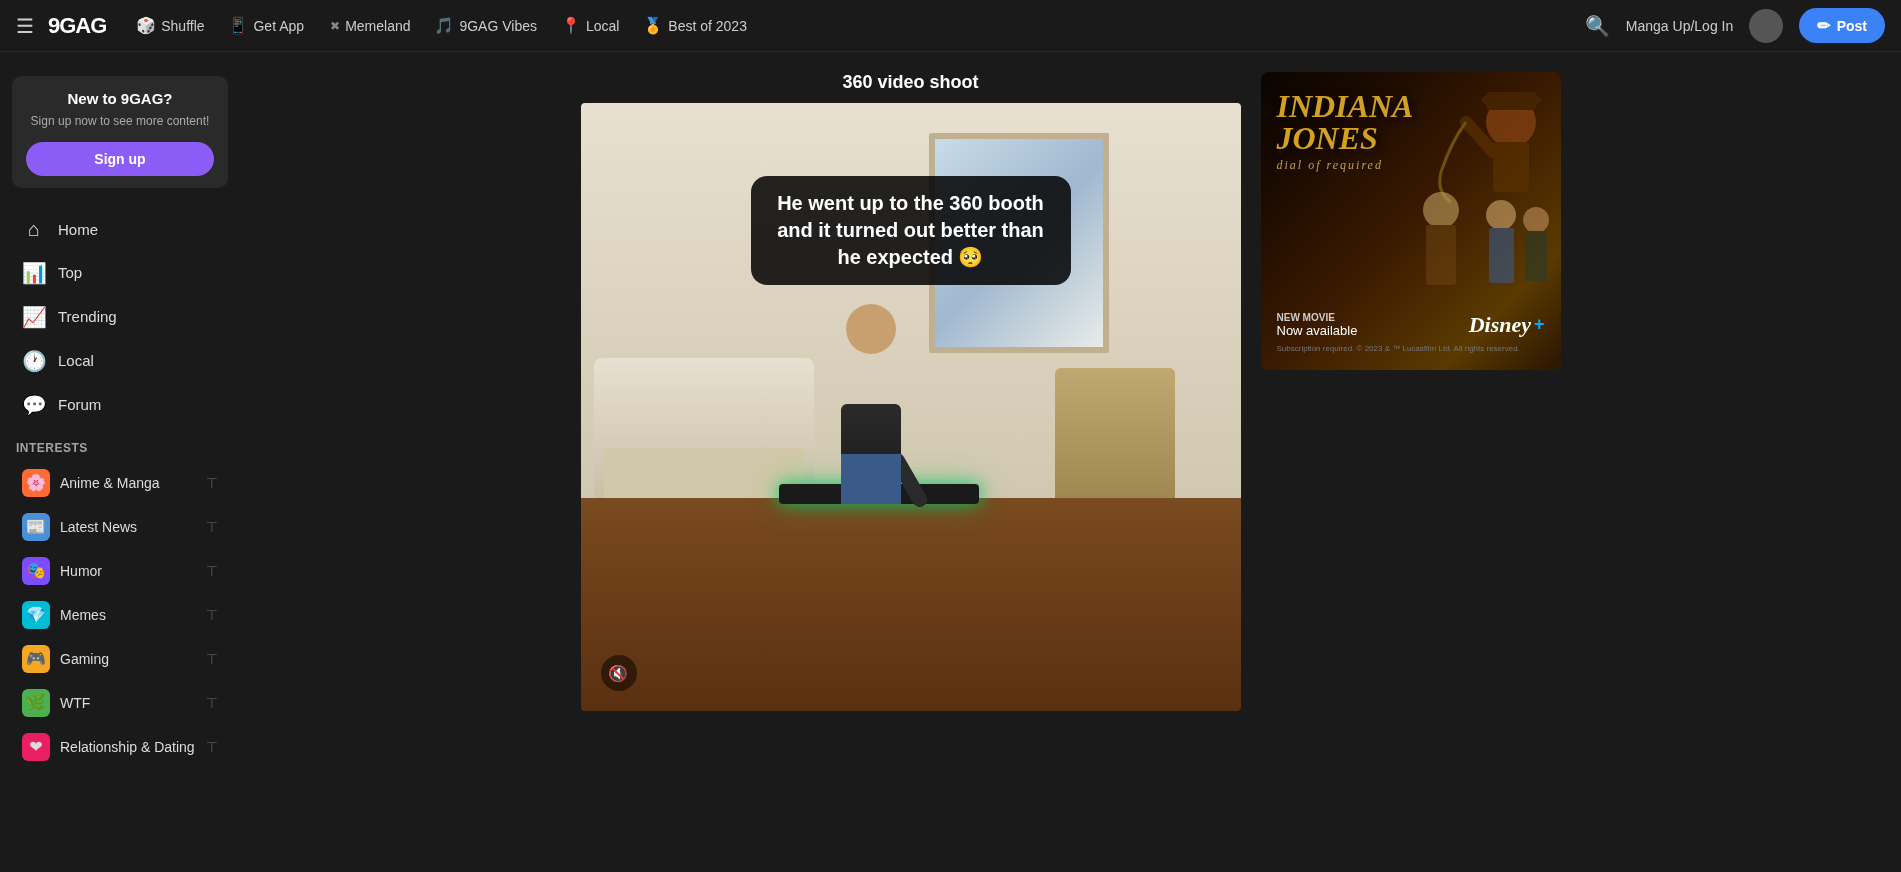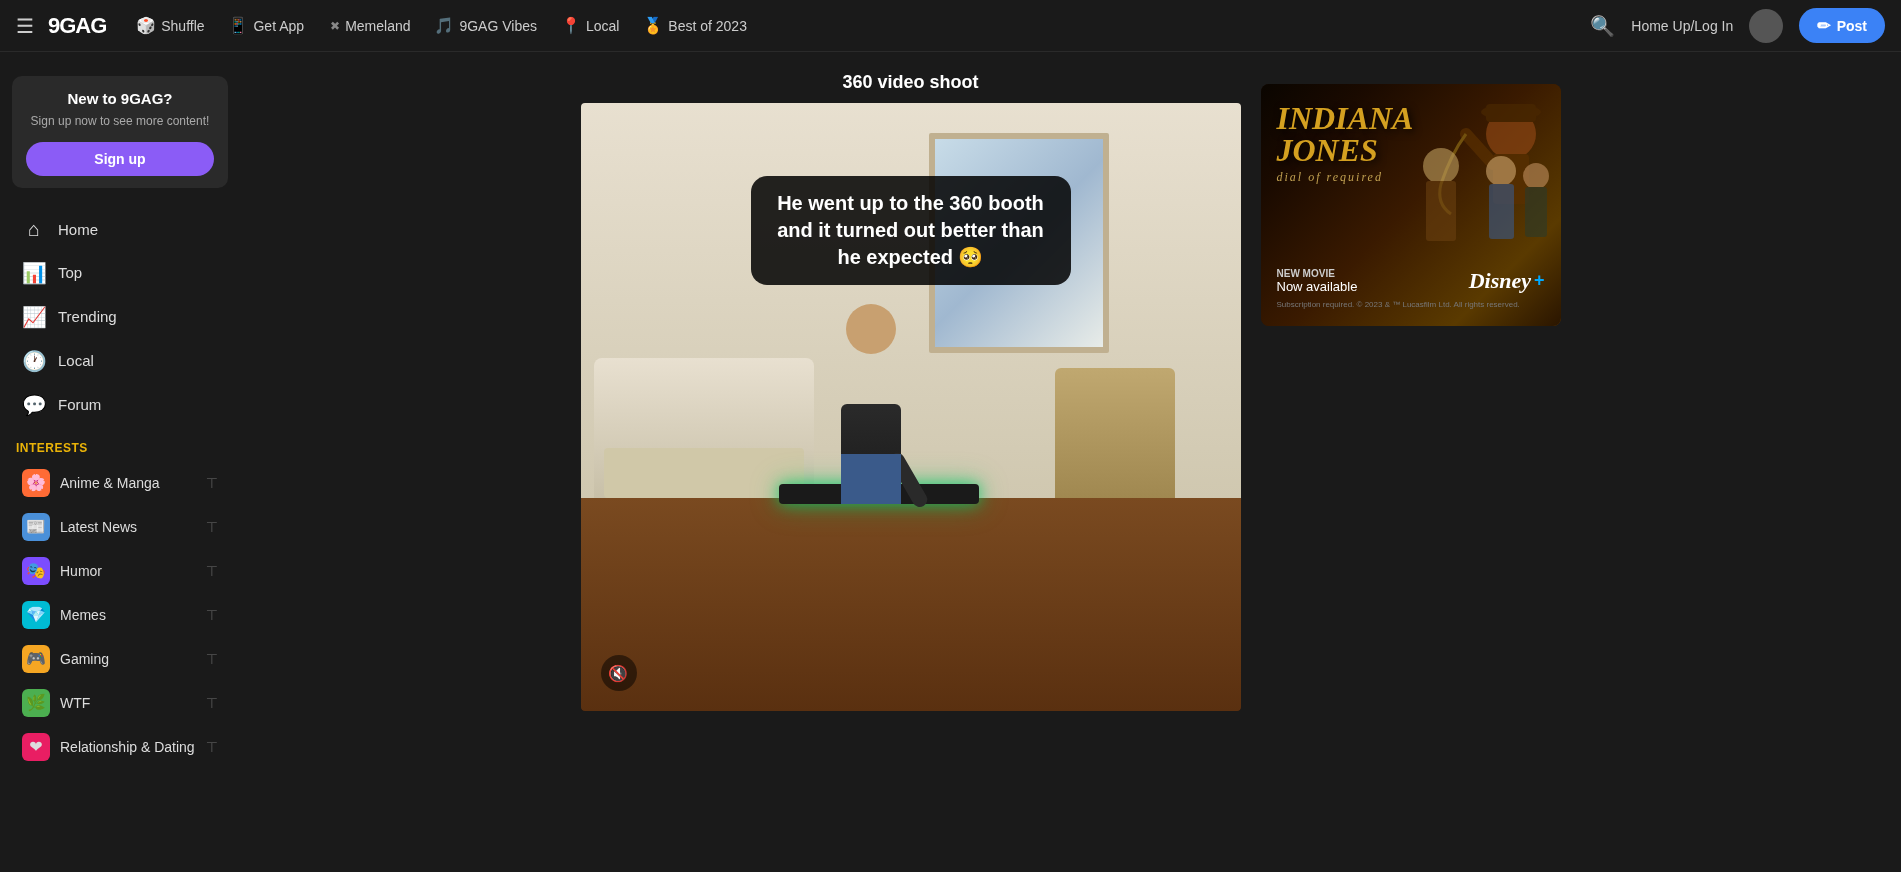--- a/index.html
+++ b/index.html
@@ -163,21 +163,21 @@
       color: #ddd;
     }
     .nav-link .icon {
       font-size: 20px;
       width: 24px;
       text-align: center;
     }
 
     .interests-label {
       font-size: 12px;
-      color: #eab308;
+      color: #a3a3a3;
       font-weight: 600;
       padding: 10px 16px 6px;
       text-transform: uppercase;
       letter-spacing: 0.5px;
     }
     .interest-item {
       display: flex;
       align-items: center;
       gap: 10px;
       padding: 8px 16px;
@@ -385,31 +385,30 @@
       font-size: 16px;
     }
 
     
     .right-panel {
       width: 300px;
       flex-shrink: 0;
     }
     .ad-banner {
       width: 300px;
-      height: 242px;
+      height: 298px;
       background: linear-gradient(135deg, #1a0a00 0%, #2a1000 40%, #4a2000 70%, #6a3a00 100%);
       border-radius: 8px;
       overflow: hidden;
       position: relative;
       display: flex;
       flex-direction: column;
       align-items: center;
       justify-content: flex-end;
       padding: 16px;
-      margin-top: 12px;
     }
 
     
     ::-webkit-scrollbar { width: 6px; }
     ::-webkit-scrollbar-track { background: #1a1a1a; }
     ::-webkit-scrollbar-thumb { background: #444; border-radius: 3px; }
 
     
     .ic-anime { background: #ff6b35; }
     .ic-news { background: #4a90d9; }
@@ -448,21 +447,21 @@
       <span>Local</span>
     </div>
     <div class="nav-item">
       <span class="emoji">🏅</span>
       <span>Best of 2023</span>
     </div>
   </div>
 
   <div class="nav-right">
     <span class="search-icon-btn">🔍</span>
-    <span class="signup-link">Home Up/Log In</span>
+    <span class="signup-link">Manga Up/Log In</span>
     <div class="avatar-circle"></div>
     <button class="post-btn">
       <span class="plus">✏</span>
       <span>Post</span>
     </button>
   </div>
 </nav>
 
 <div class="layout">
 

